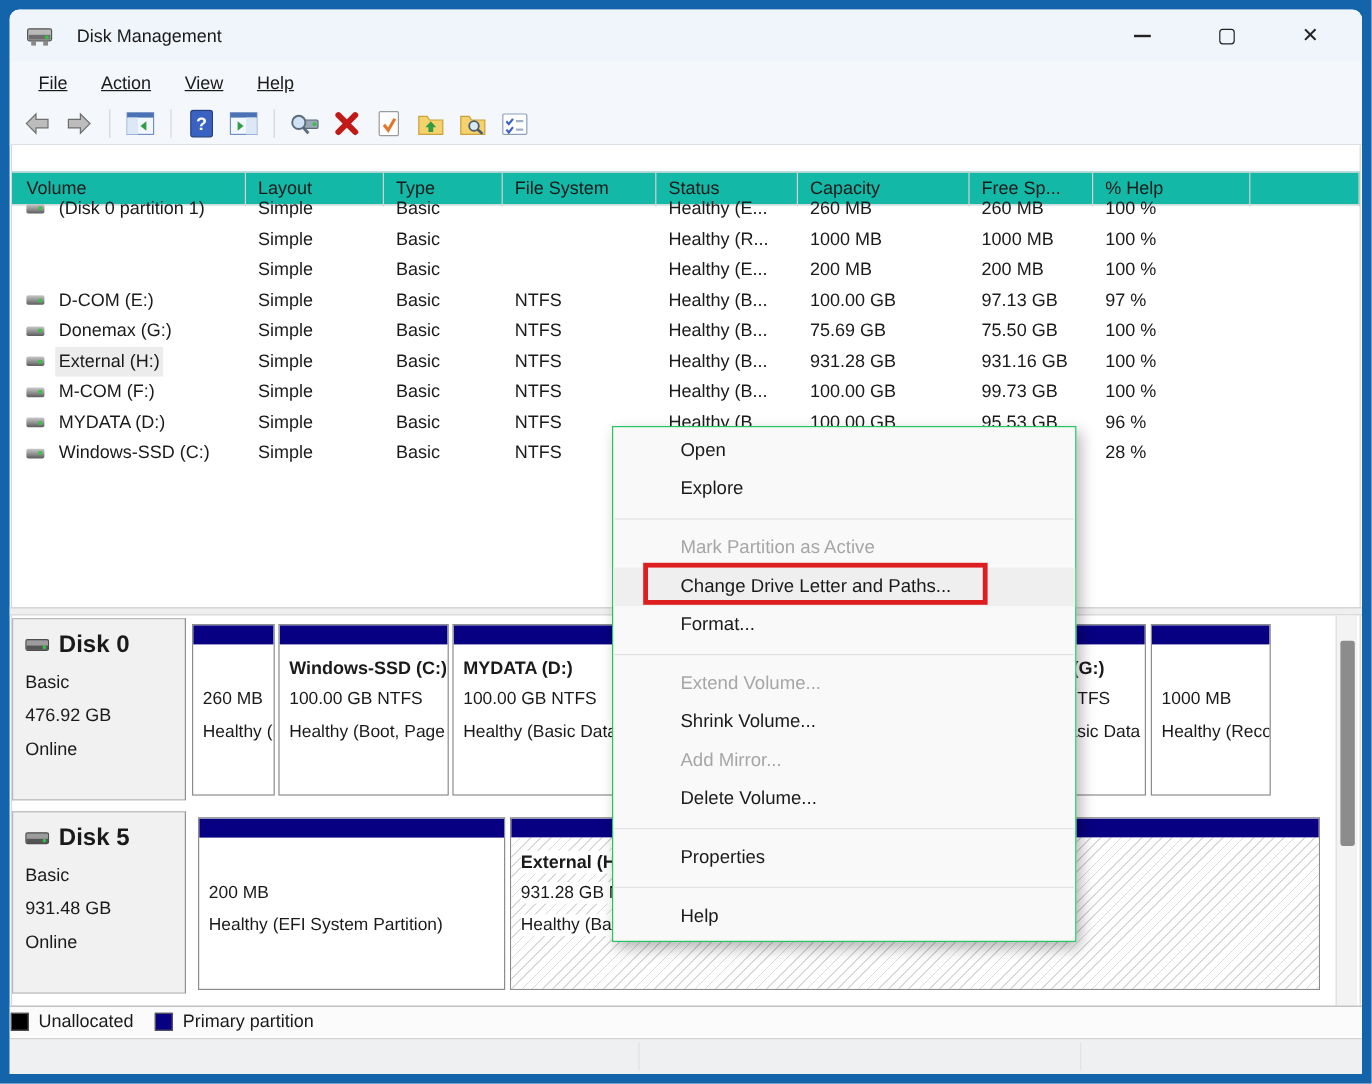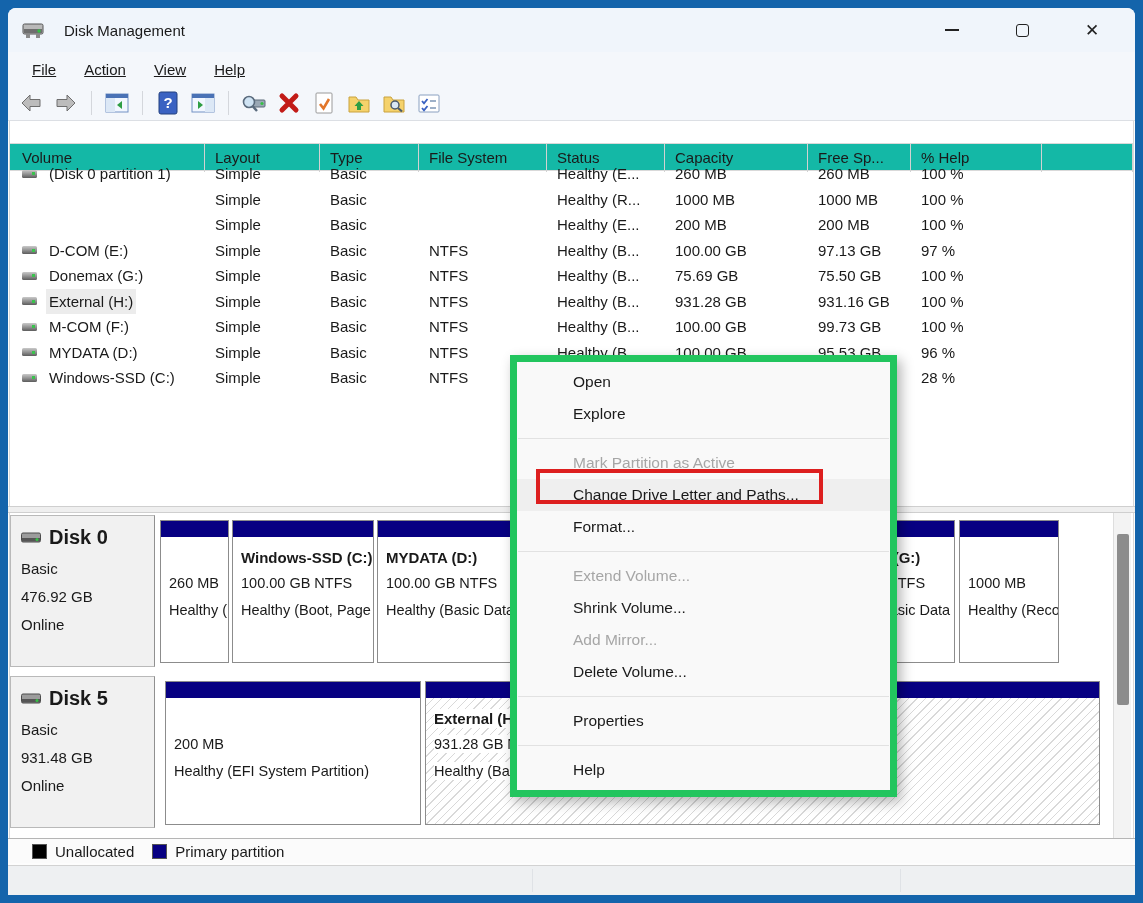--- a/index.html
+++ b/index.html
@@ -63,30 +63,30 @@
   .pbox { position:absolute; border:1px solid #8c8c8c; background:#fff; overflow:hidden; }
   .pbox-head { height:16px; background:#070082; }
   .pbox-body { padding:8px 8px 0 8px; height:calc(100% - 16px); overflow:hidden; white-space:nowrap; }
   .p-name { font-size:15px; font-weight:bold; line-height:25px; height:25px; }
   .p-info, .p-status { font-size:14.5px; line-height:27px; height:27px; }
   .pbox.hatched .pbox-body { background:repeating-linear-gradient(135deg,#ffffff 0 5px,#d9d9d9 5px 6px); }
   .pbox.hatched .pbox-body span { background:#fff; padding:1px 2px 1px 0; }
   .vscroll { position:absolute; right:4px; top:0; bottom:0; width:18px; background:#f3f3f3; border-left:1px solid #dedede; }
   .vthumb { position:absolute; left:3px; width:12px; top:21px; height:171px; background:#8c8c8c; border-radius:2px; }
   
-  .legend { position:absolute; left:0; right:0; top:830px; height:25px; background:#fbfbfb; border-top:1px solid #b5b5b5; display:flex; align-items:center; padding-left:24px; gap:8px; }
+  .legend { position:absolute; left:0; right:0; top:830px; height:25px; background:#fbfbfb; border-top:1px solid #b5b5b5; display:flex; align-items:center; padding-left:1px; gap:8px; }
   .lg-sq { width:15px; height:15px; border:1px solid #555; flex:none; }
   .lg-sq.black { background:#000000; }
   .lg-sq.navy { background:#070082; margin-left:10px; }
   .lg-label { font-size:15px; }
   .statusbar { position:absolute; left:0; right:0; top:857px; height:30px; background:#eef0f2; border-top:1px solid #d2d2d2; }
   .sb-div { position:absolute; top:3px; bottom:3px; width:1px; background:#dfe2e6; }
   
   .ctx-menu { position:absolute; left:510px; top:355px; width:387px; z-index:100;
-    background:#f9f9f9; border:7px solid #22c55e; box-shadow:4px 5px 12px rgba(0,0,0,0.30); padding:4px 0; }
+    background:#f9f9f9; border:1px solid #22c55e; box-shadow:4px 5px 12px rgba(0,0,0,0.30); padding:4px 0; }
   .ctx-item { height:32px; line-height:32px; font-size:15.5px; padding-left:56px; white-space:nowrap; }
   .ctx-item.disabled { color:#a6a6a6; }
   .ctx-item.hover { background:#efefef; }
   .ctx-sep { border-top:1px solid #e2e2e2; margin:8px 1px; }
   .red-box { position:absolute; left:536px; top:469px; width:287px; height:35px; border:4px solid #dd1f1f; z-index:110; }
 </style>
 </head>
 <body>
 
 <div class="window">

